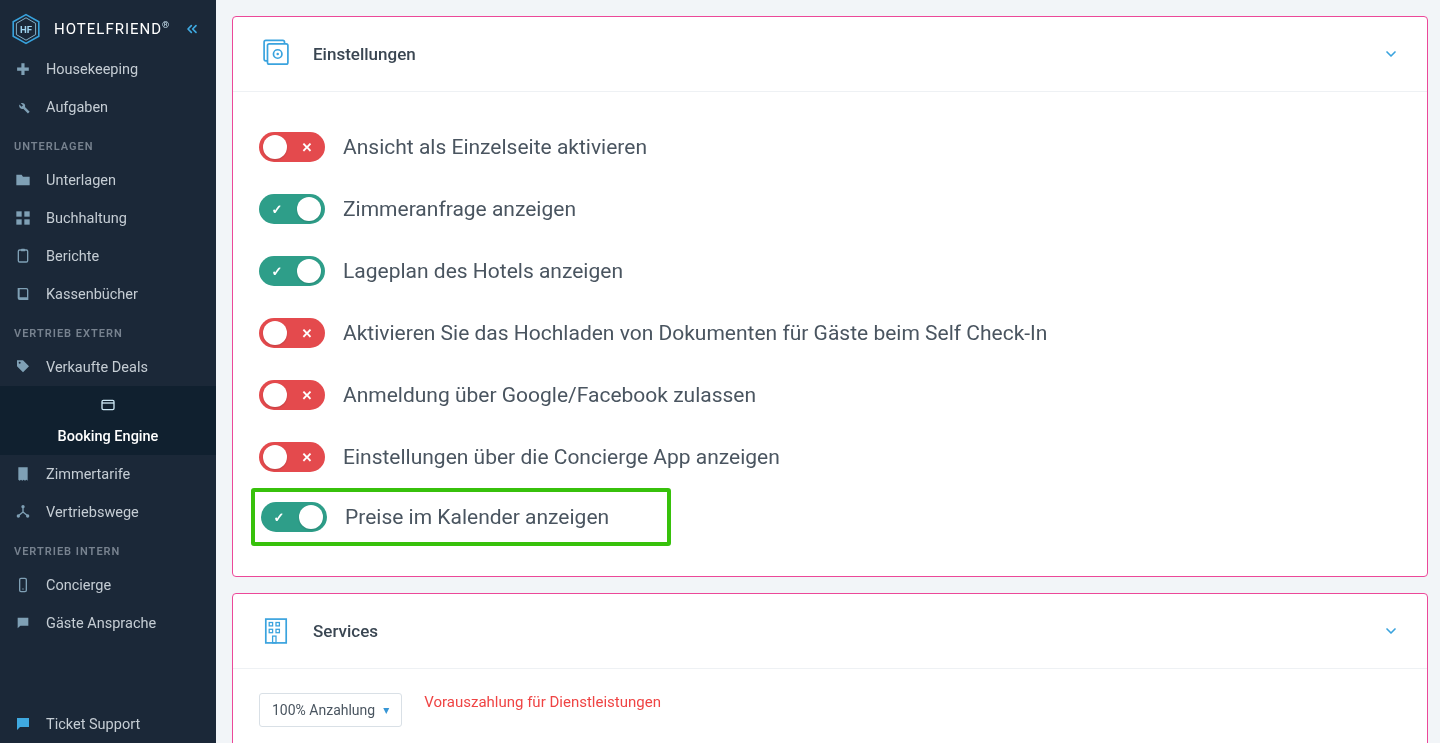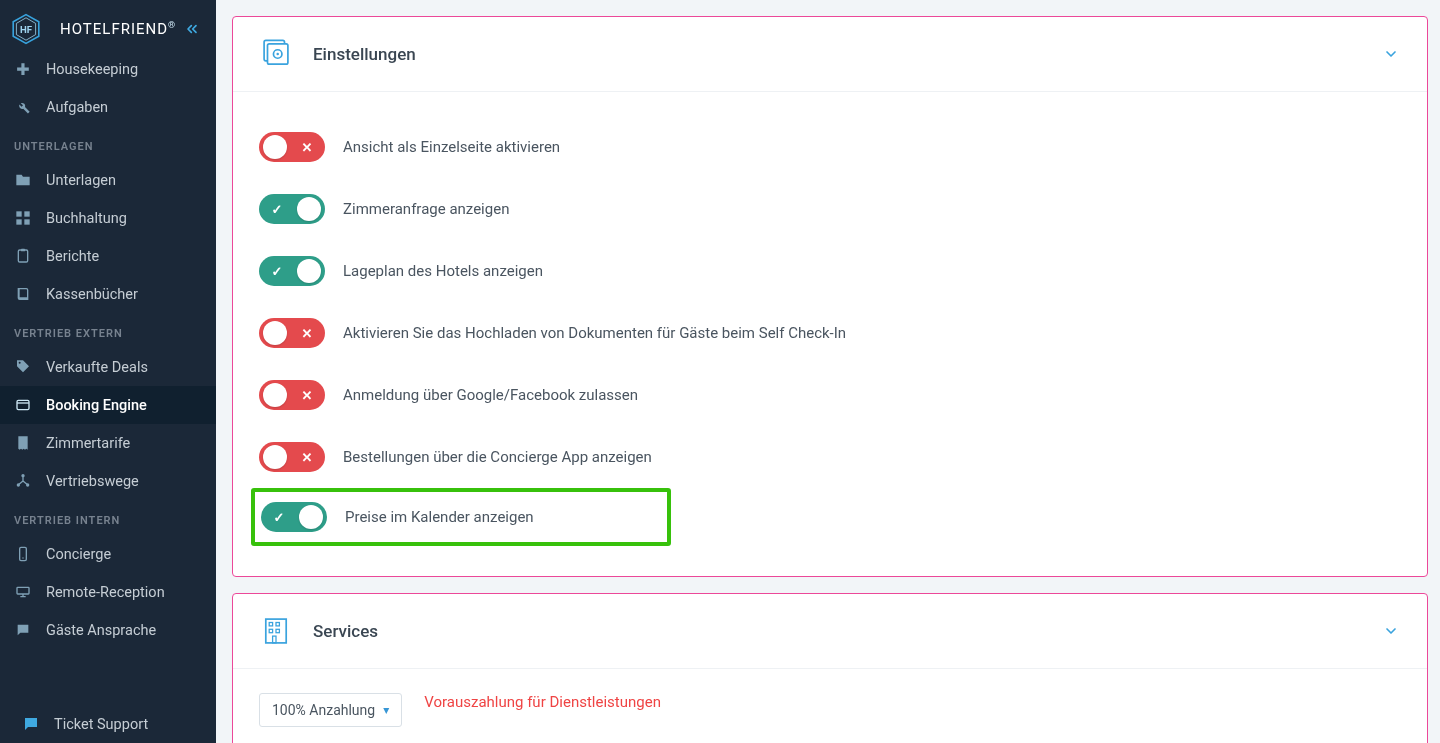--- a/index.html
+++ b/index.html
@@ -23,21 +23,21 @@
   }
   .sidebar-header {
     display: flex;
     align-items: center;
     padding: 12px 14px 12px 10px;
     height: 58px;
   }
   .logo {
     display: flex;
     align-items: center;
-    gap: 18px;
+    gap: 12px;
   }
   .logo-mark {
     width: 32px; height: 32px;
   }
   .logo-text {
     font-weight: 400;
     letter-spacing: 1px;
     color: #fff;
     font-size: 15px;
     text-align: right;
@@ -65,36 +65,37 @@
     padding: 10px 14px;
     font-size: 14.5px;
     color: #c5cdd4;
     cursor: pointer;
     white-space: nowrap;
   }
   .nav-item.active {
     background: #10202f;
     color: #fff;
     font-weight: 500;
+    flex-direction: column;
   }
   .nav-icon {
     width: 18px; height: 18px;
     flex: 0 0 18px;
     display:flex;align-items:center;justify-content:center;
     color: #7fa0b5;
     font-size: 16px;
   }
   .sidebar-scroll {
     position:absolute;
     top:58px; bottom:56px; left:0; right:0;
     overflow:hidden;
   }
   .sidebar-bottom {
     position:absolute;
-    bottom:0; left:8px; width:200px;
+    bottom:0; left:0; width:200px;
     background:#1b2838;
   }
   .nav-item.support .nav-icon { color:#3fa9e0; }
 
   
   .main {
     position:absolute;
     left:216px; top:0;
     width:1224px; height:743px;
     overflow:auto;
@@ -162,21 +163,21 @@
     top:7px;
     width:16px;height:16px;
     color:#fff;
     font-size:13px;
     font-weight:700;
     display:flex;align-items:center;justify-content:center;
   }
   .toggle.on  .tog-icon { left:10px; }
   .toggle.off .tog-icon { right:10px; }
   .setting-label {
-    font-size:15px;
+    font-size:21px;
     color:#4a5560;
   }
   .highlighted {
     border:4px solid #37c10b;
     border-radius:3px;
     margin:0 -8px;
     padding:10px 6px;
     display:flex;align-items:center;gap:18px;
     width:420px;
   }
@@ -316,29 +317,20 @@
           <svg width="16" height="16" viewBox="0 0 24 24">
             <rect x="7" y="2" width="10" height="20" rx="2" fill="none" stroke="#7fa0b5" stroke-width="2"></rect>
             <circle cx="12" cy="18" r="1" fill="#7fa0b5"></circle>
           </svg>
         </span>
       <span>Concierge</span>
     </div>
     <div class="nav-item">
       <span class="nav-icon">
           <svg width="16" height="16" viewBox="0 0 24 24">
-            <rect x="3" y="5" width="18" height="10" rx="1" fill="none" stroke="#7fa0b5" stroke-width="2"></rect>
-            <path d="M8 19h8M12 15v4" stroke="#7fa0b5" stroke-width="2"></path>
-          </svg>
-        </span>
-      <span>Remote-Reception</span>
-    </div>
-    <div class="nav-item">
-      <span class="nav-icon">
-          <svg width="16" height="16" viewBox="0 0 24 24">
             <path fill="#7fa0b5" d="M4 4h16v12H8l-4 4V4z"></path>
           </svg>
         </span>
       <span>Gäste Ansprache</span>
     </div>
   </div>
 
   <div class="sidebar-bottom">
     <div class="nav-item support">
       <span class="nav-icon">
@@ -404,21 +396,21 @@
             <div class="knob"></div>
             <div class="tog-icon">✕</div>
           </div>
           <span class="setting-label">Anmeldung über Google/Facebook zulassen</span>
         </div>
         <div class="setting-row">
           <div class="toggle off">
             <div class="knob"></div>
             <div class="tog-icon">✕</div>
           </div>
-          <span class="setting-label">Bestellungen über die Concierge App anzeigen</span>
+          <span class="setting-label">Einstellungen über die Concierge App anzeigen</span>
         </div>
         <div class="highlighted">
           <div class="toggle on">
             <div class="knob"></div>
             <div class="tog-icon">✓</div>
           </div>
           <span class="setting-label">Preise im Kalender anzeigen</span>
         </div>
       </div>
   </section>

